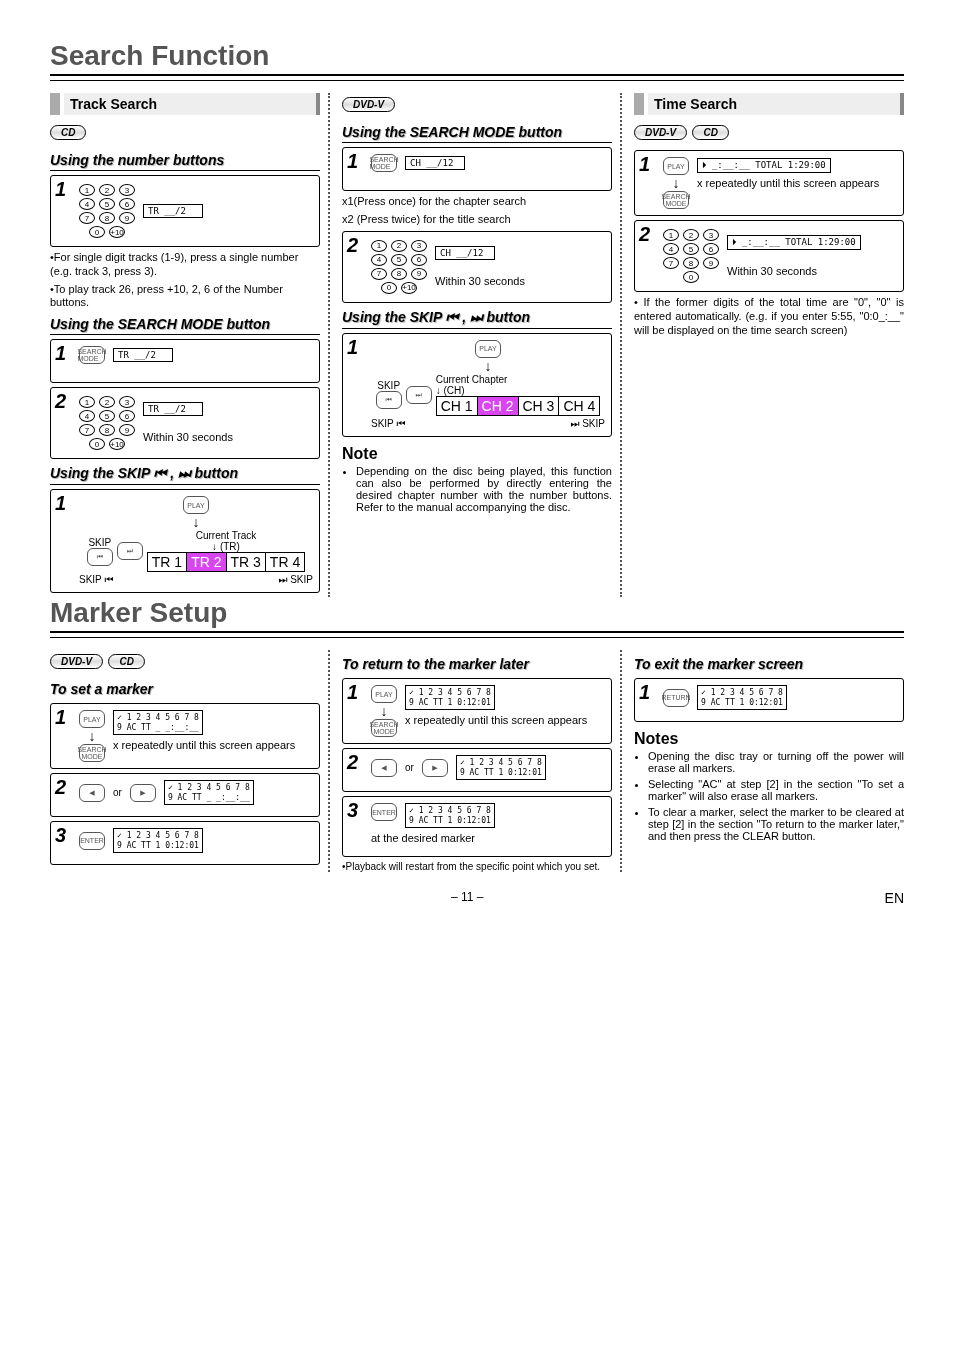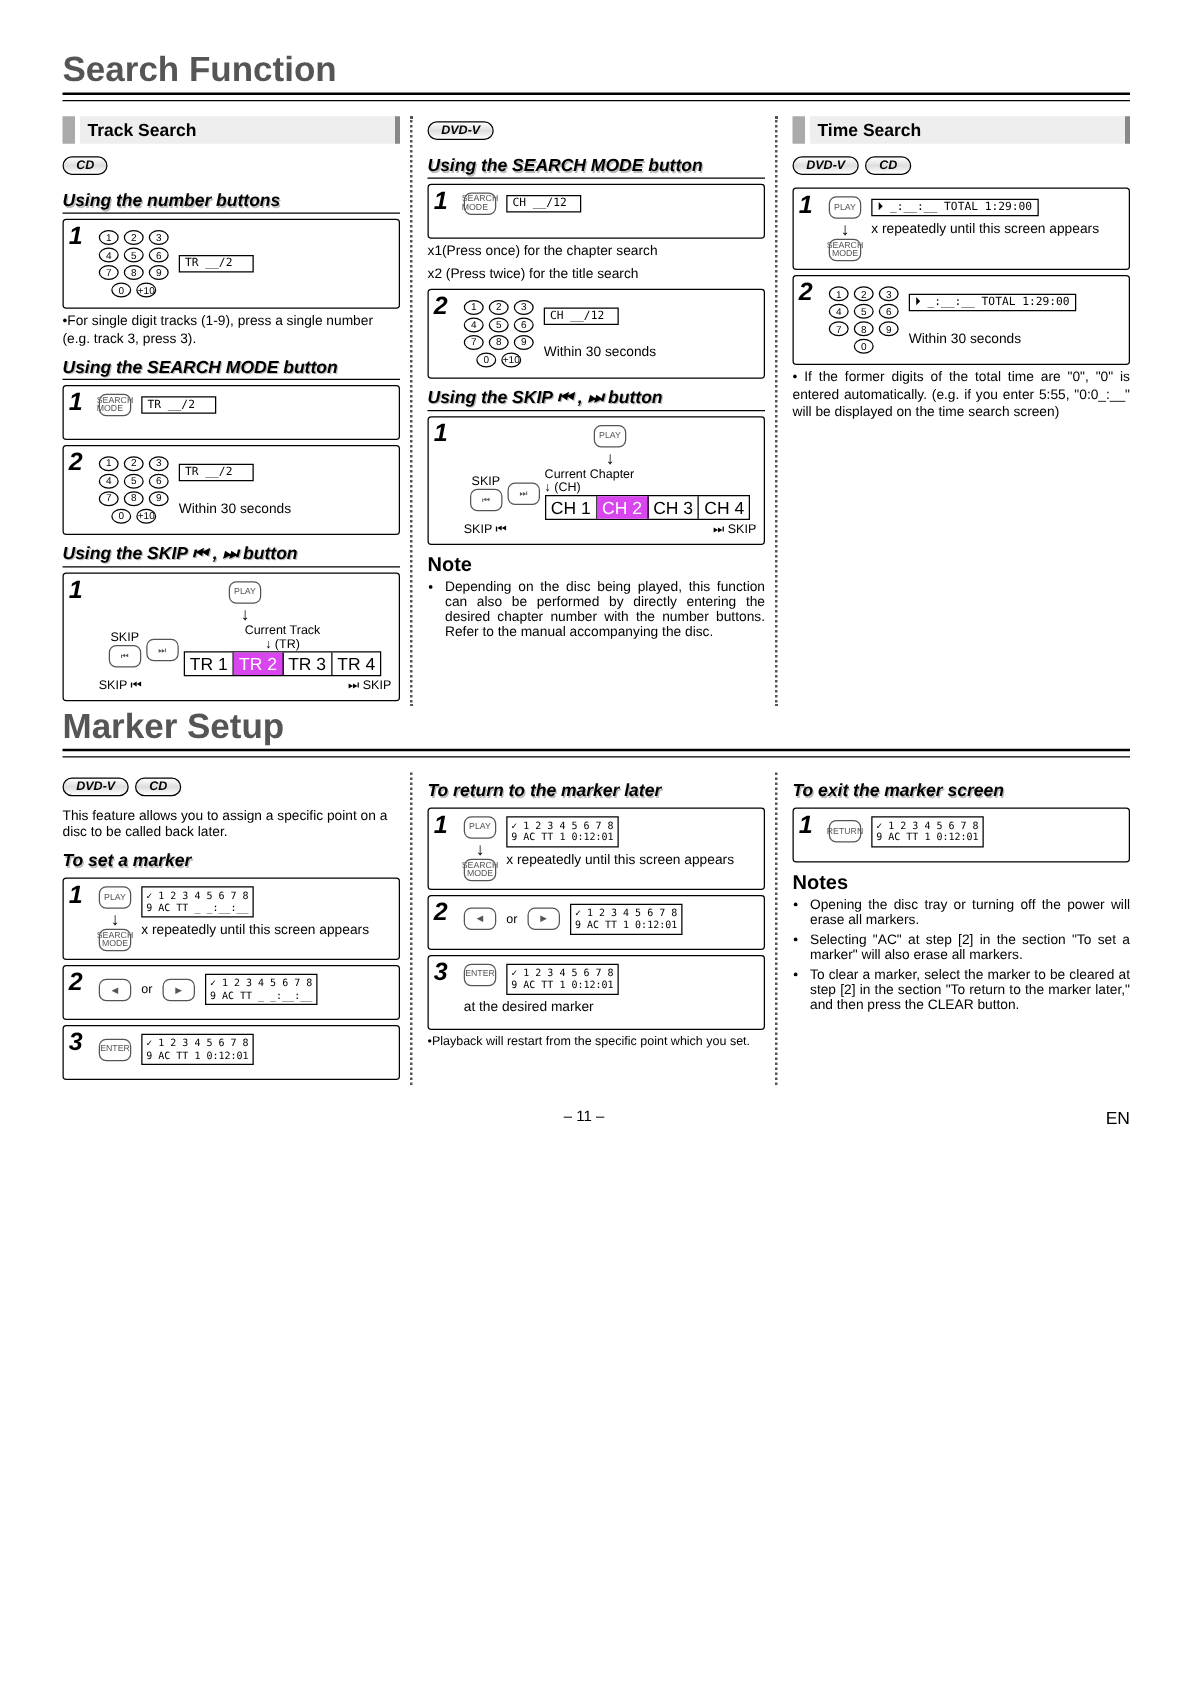--- a/index.html
+++ b/index.html
@@ -141,20 +141,21 @@
             </div>
           <div class="row" style="justify-content:center;gap:4px">
               <div class="btn">0</div>
               <div class="btn">+10</div>
             </div>
         </div>
         <span class="disp-box">TR  __/2</span>
       </div>
     </div>
     <div class="body-text">•For single digit tracks (1-9), press a single number (e.g. track 3, press 3).</div>
+    <div class="body-text">•To play track 26, press +10, 2, 6 of the Number buttons.</div>
 
     <div class="sub-head">Using the SEARCH MODE button</div>
     <div class="step-box">
       <div class="step-num">1</div>
       <div class="flex-row">
         <div class="small-icon">SEARCH MODE</div>
         <span class="disp-box">TR  __/2</span>
       </div>
     </div>
     <div class="step-box">
@@ -356,21 +357,20 @@
 </div>
 
 <div class="page-title second">Marker Setup</div>
 <div class="thin-rule"></div>
 
 <div class="cols" style="position:relative">
 
   <div class="col">
     <span class="disc-badge">DVD-V</span>
     <span class="disc-badge">CD</span>
-    <div class="body-text">This feature allows you to assign a specific point on a disc to be called back later.</div>
 
     <div class="sub-head noline">To set a marker</div>
     <div class="step-box">
       <div class="step-num">1</div>
       <div class="flex-row" style="align-items:flex-start">
         <div style="text-align:center">
           <div class="small-icon">PLAY</div>
           <div class="arrow-down"></div>
           <div class="small-icon">SEARCH MODE</div>
         </div>

